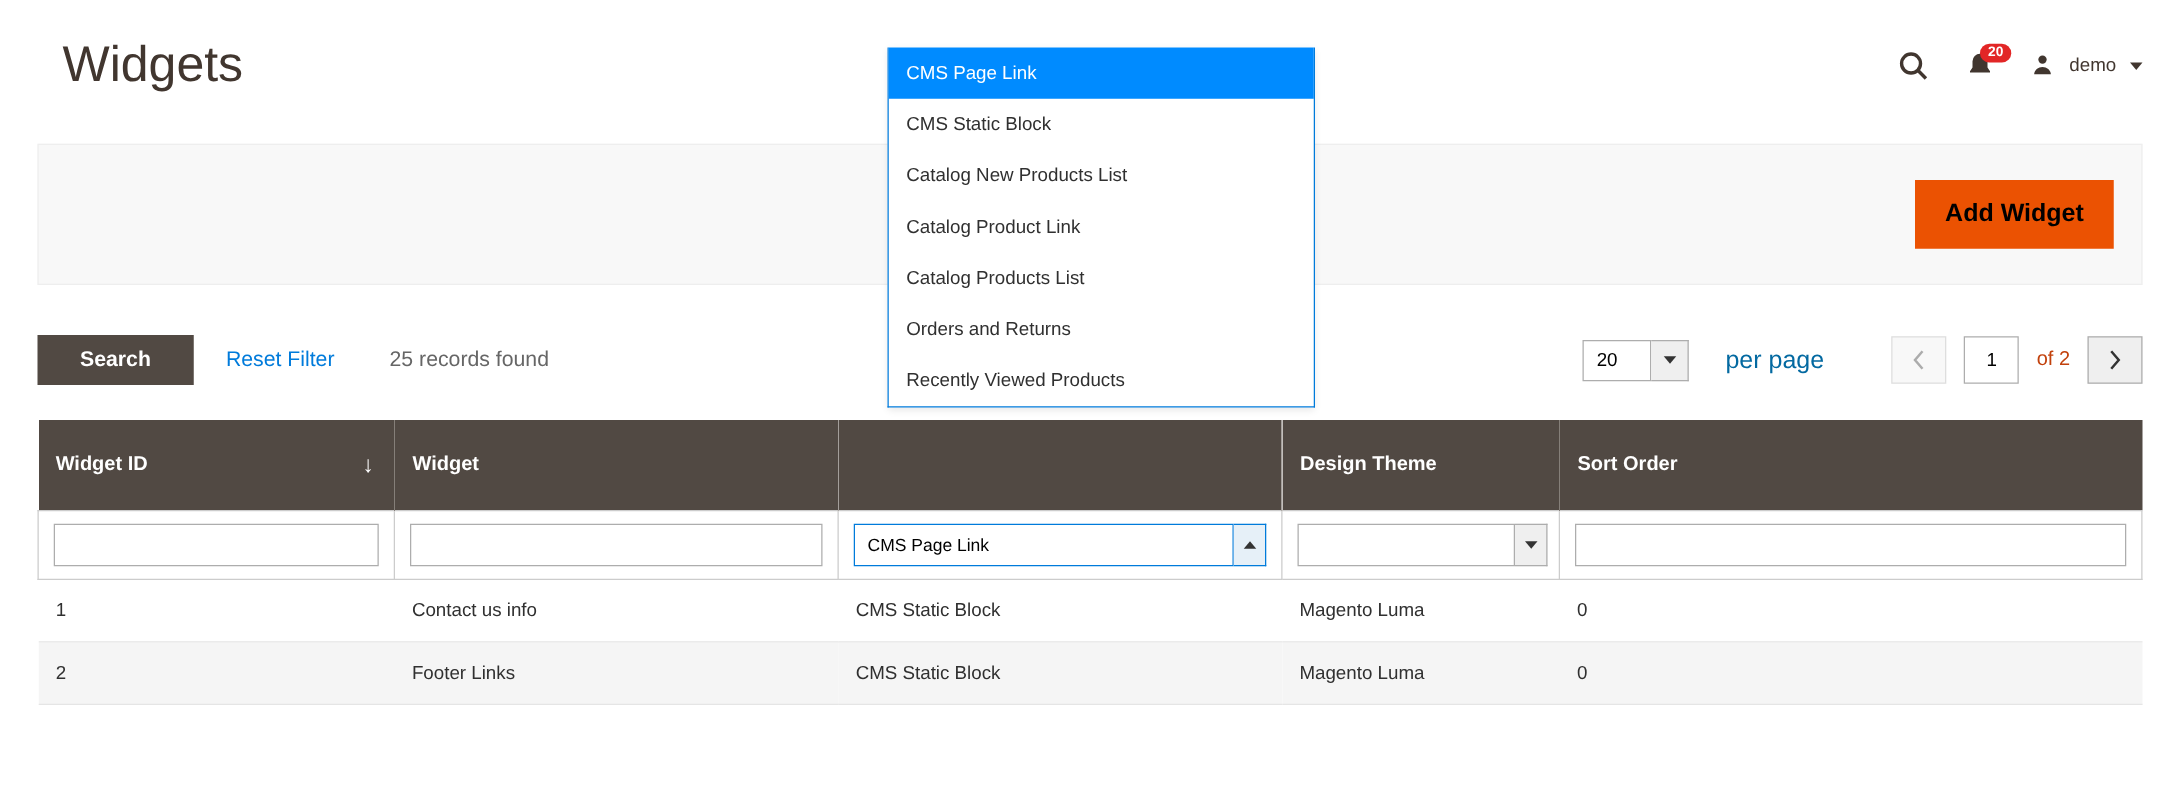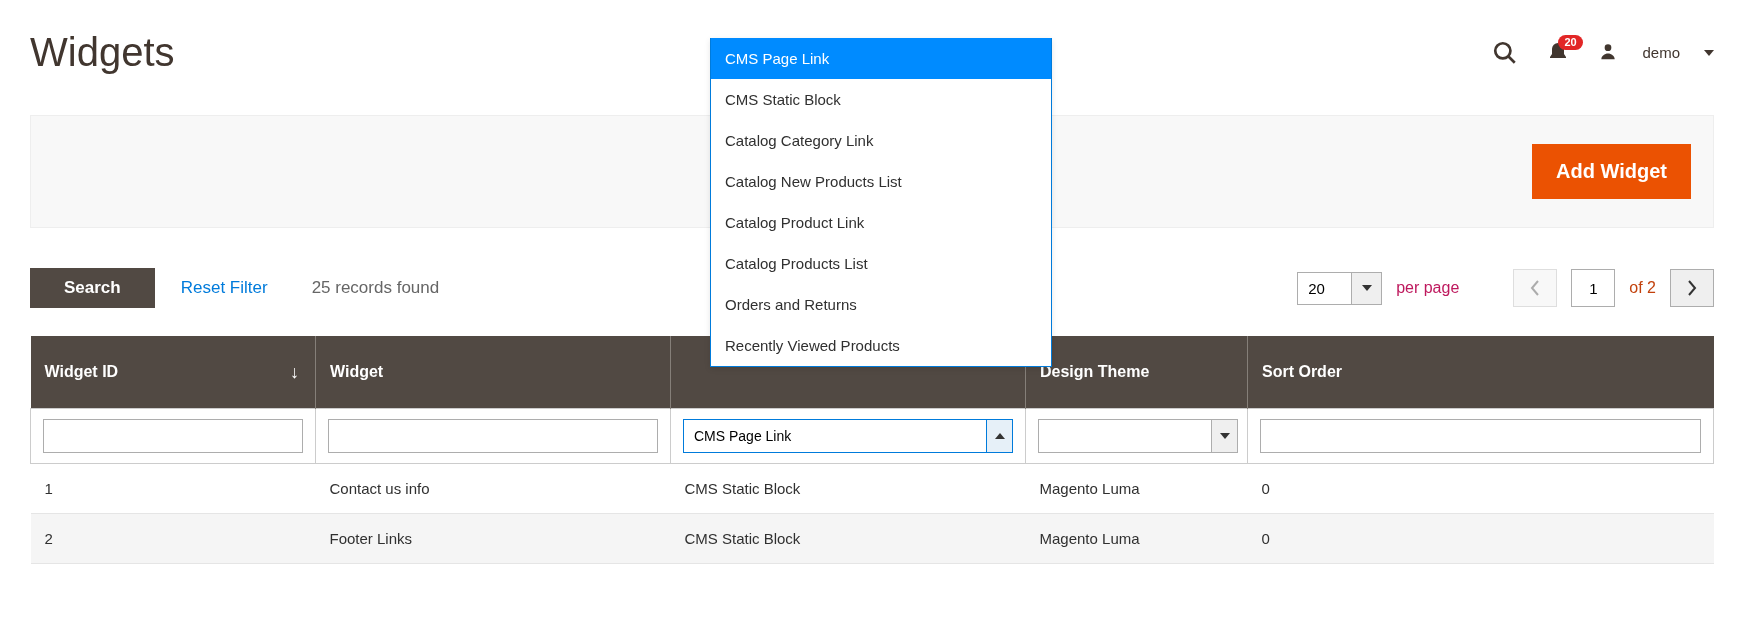--- a/index.html
+++ b/index.html
@@ -2,48 +2,48 @@
 <html><head>
 <meta charset="utf-8">
 <style>
   * { box-sizing: border-box; margin: 0; padding: 0; }
   body { font-family: 'Helvetica Neue', Arial, sans-serif; font-size: 14px; color: #333; background: #fff; width: 1744px; }
 
   .container { padding: 30px 30px 0 30px; }
 
   
   .header-row { display: flex; align-items: center; justify-content: space-between; margin-bottom: 40px; }
-  .page-title { font-size: 40px; font-weight: 400; color: #41362f; }
+  .page-title { font-size: 40px; font-weight: 400; color: #41362f; margin-left: 20px; }
   .header-actions { display: flex; align-items: center; gap: 28px; }
   .icon-btn { background: none; border: none; cursor: pointer; display: flex; align-items: center; }
   .search-ico svg { width: 26px; height: 26px; }
   .notif-wrap { position: relative; }
   .bell-ico svg { width: 24px; height: 24px; }
   .badge { position: absolute; top: -6px; left: 12px; background: #e22626; color: #fff; font-size: 11px; font-weight: 700; border-radius: 10px; padding: 2px 6px; line-height: 1; }
-  .user-wrap { display: flex; align-items: center; gap: 24px; cursor: pointer; justify-content: flex-end; }
+  .user-wrap { display: flex; align-items: center; gap: 11px; cursor: pointer; justify-content: flex-end; }
   .user-ico svg { width: 20px; height: 20px; }
   .user-name { font-size: 15px; color: #41362f; }
   .caret-down { width: 0; height: 0; border-left: 5px solid transparent; border-right: 5px solid transparent; border-top: 6px solid #41362f; }
 
   
   .action-bar { background: #f8f8f8; border: 1px solid #eee; padding: 28px 22px; display: flex; justify-content: flex-end; margin-bottom: 40px; }
-  .btn-primary { background: #eb5202; color: #ffffff; border: none; font-size: 20px; font-weight: 600; padding: 16px 24px; cursor: pointer; }
+  .btn-primary { background: #eb5202; color: #000000; border: none; font-size: 20px; font-weight: 600; padding: 16px 24px; cursor: pointer; }
 
   
   .toolbar { display: flex; align-items: center; margin-bottom: 28px; }
   .btn-search { background: #514943; color: #fff; border: none; font-size: 17px; font-weight: 600; padding: 10px 34px; cursor: pointer; }
   .reset-link { color: #007bdb; font-size: 17px; margin-left: 26px; cursor: pointer; }
   .records-found { color: #666; font-size: 17px; margin-left: 44px; }
   .spacer { flex: 1; }
   .pager-group { display: flex; align-items: center; gap: 14px; }
   .select-combo { display: flex; }
   .select-input { border: 1px solid #adadad; padding: 7px 10px; font-size: 15px; width: 55px; background: #fff; }
   .select-btn { border: 1px solid #adadad; border-left: none; background: #efefef; width: 30px; display: flex; align-items: center; justify-content: center; cursor: pointer; }
   .select-btn .tri { width: 0; height: 0; border-left: 5px solid transparent; border-right: 5px solid transparent; border-top: 6px solid #333; }
-  .per-page-label { font-size: 16px; color: #be185d; }
+  .per-page-label { font-size: 20px; color: #0369a1; margin-left: 15px; }
   .page-nav { display: flex; align-items: center; gap: 14px; margin-left: 40px; }
   .nav-btn { width: 44px; height: 38px; border: 1px solid #adadad; background: #efefef; display: flex; align-items: center; justify-content: center; cursor: pointer; }
   .nav-btn.disabled { opacity: 0.4; }
   .nav-btn svg { width: 12px; height: 18px; }
   .page-input { border: 1px solid #adadad; width: 44px; height: 38px; text-align: center; font-size: 15px; }
   .page-of { font-size: 16px; color: #c2410c; }
 
   
   .grid { width: 100%; border-collapse: collapse; table-layout: fixed; }
   .grid thead th { background: #514943; color: #fff; text-align: left; font-weight: 600; font-size: 16px; padding: 27px 14px; border-right: 1px solid #857f79; position: relative; }
@@ -201,19 +201,18 @@
         <td>0</td>
       </tr>
     </tbody>
   </table>
 
 </div>
 
 <div class="dropdown" id="type-dropdown">
     <div class="dropdown-item highlight">CMS Page Link</div>
     <div class="dropdown-item">CMS Static Block</div>
-    <div class="dropdown-item">Catalog Category Link</div>
     <div class="dropdown-item">Catalog New Products List</div>
     <div class="dropdown-item">Catalog Product Link</div>
     <div class="dropdown-item">Catalog Products List</div>
     <div class="dropdown-item">Orders and Returns</div>
     <div class="dropdown-item">Recently Viewed Products</div>
   </div>
 
 </body></html>

